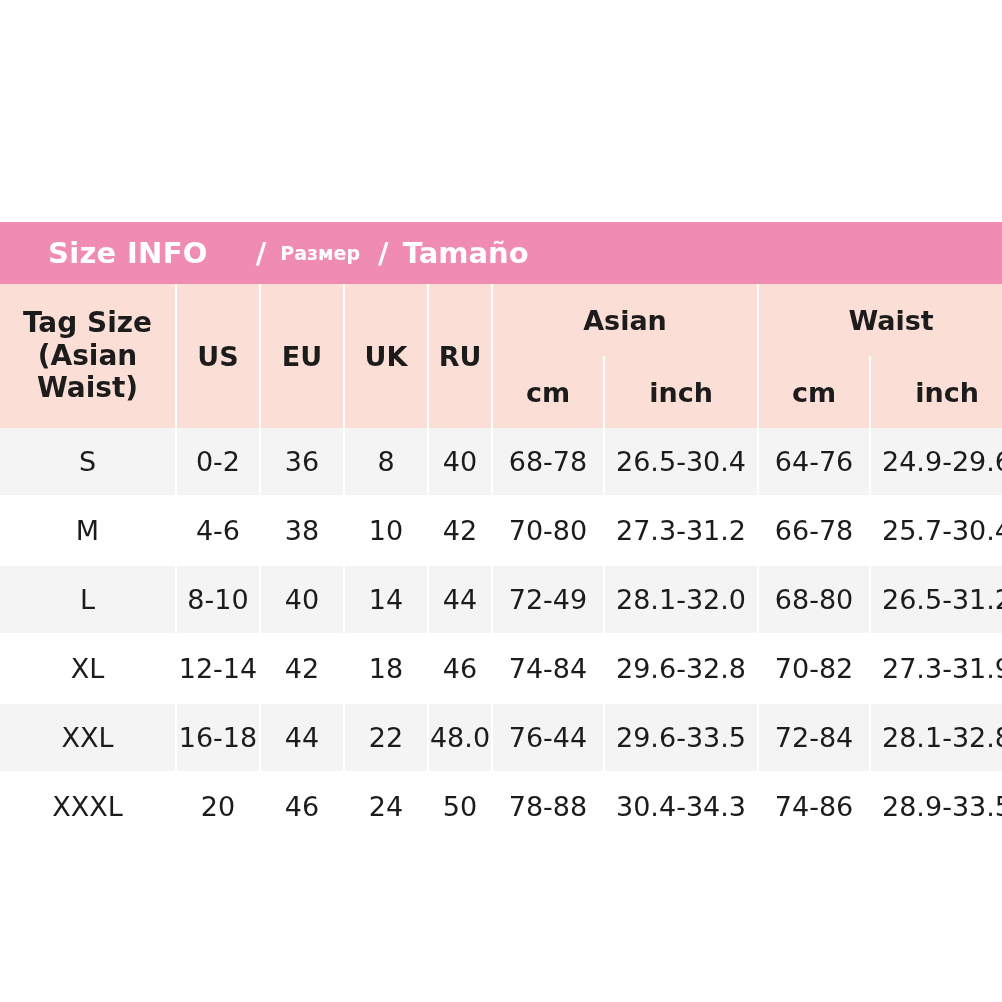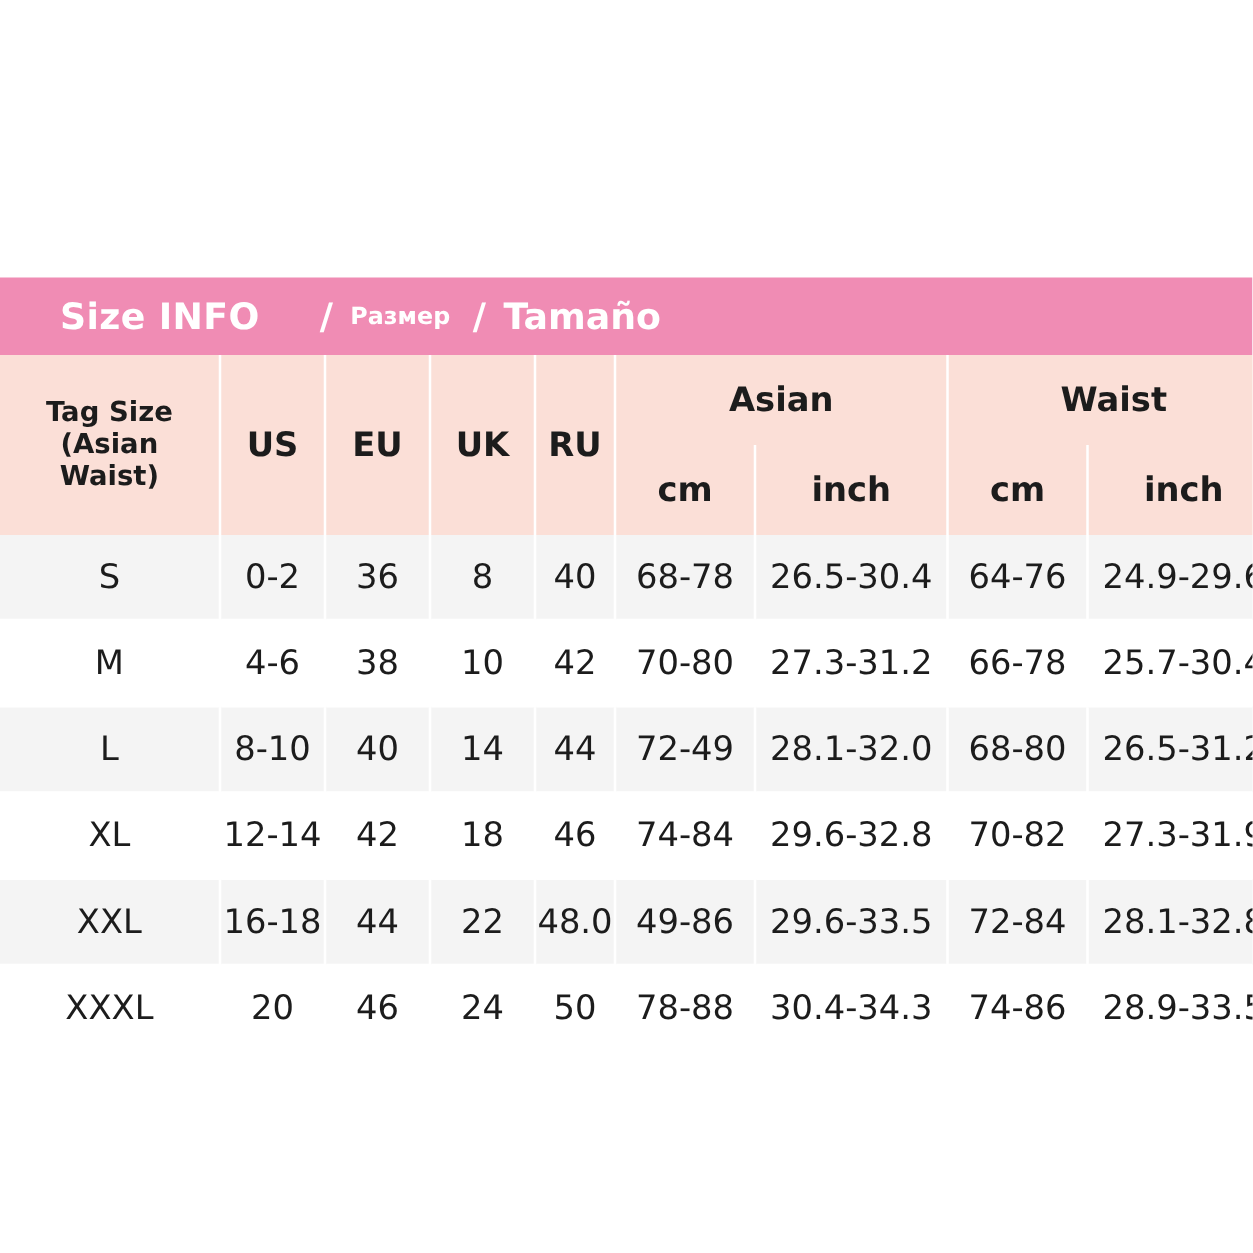--- a/index.html
+++ b/index.html
@@ -89,21 +89,21 @@
   tr.data-row td {
     height: 67px;
     border-bottom: 2px solid #ffffff;
   }
   tr.odd td { background: #f4f4f4; }
   tr.even td { background: #ffffff; }
 
   .tagsize-cell {
     line-height: 1.16;
     font-weight: bold;
-    font-size: 22px;
+    font-size: 28px;
   }
   .grouphead {
     font-weight: bold;
     font-size: 28px;
   }
   
   col.c0 { width: 176px; }
   col.c1 { width: 84px; }
   col.c2 { width: 84px; }
   col.c3 { width: 84px; }
@@ -206,21 +206,21 @@
           <td>29.6-32.8</td>
           <td>70-82</td>
           <td>27.3-31.9</td>
         </tr>
         <tr class="data-row odd">
           <td>XXL</td>
           <td>16-18</td>
           <td>44</td>
           <td>22</td>
           <td>48.0</td>
-          <td>49-86</td>
+          <td>76-44</td>
           <td>29.6-33.5</td>
           <td>72-84</td>
           <td>28.1-32.8</td>
         </tr>
         <tr class="data-row even">
           <td>XXXL</td>
           <td>20</td>
           <td>46</td>
           <td>24</td>
           <td>50</td>

